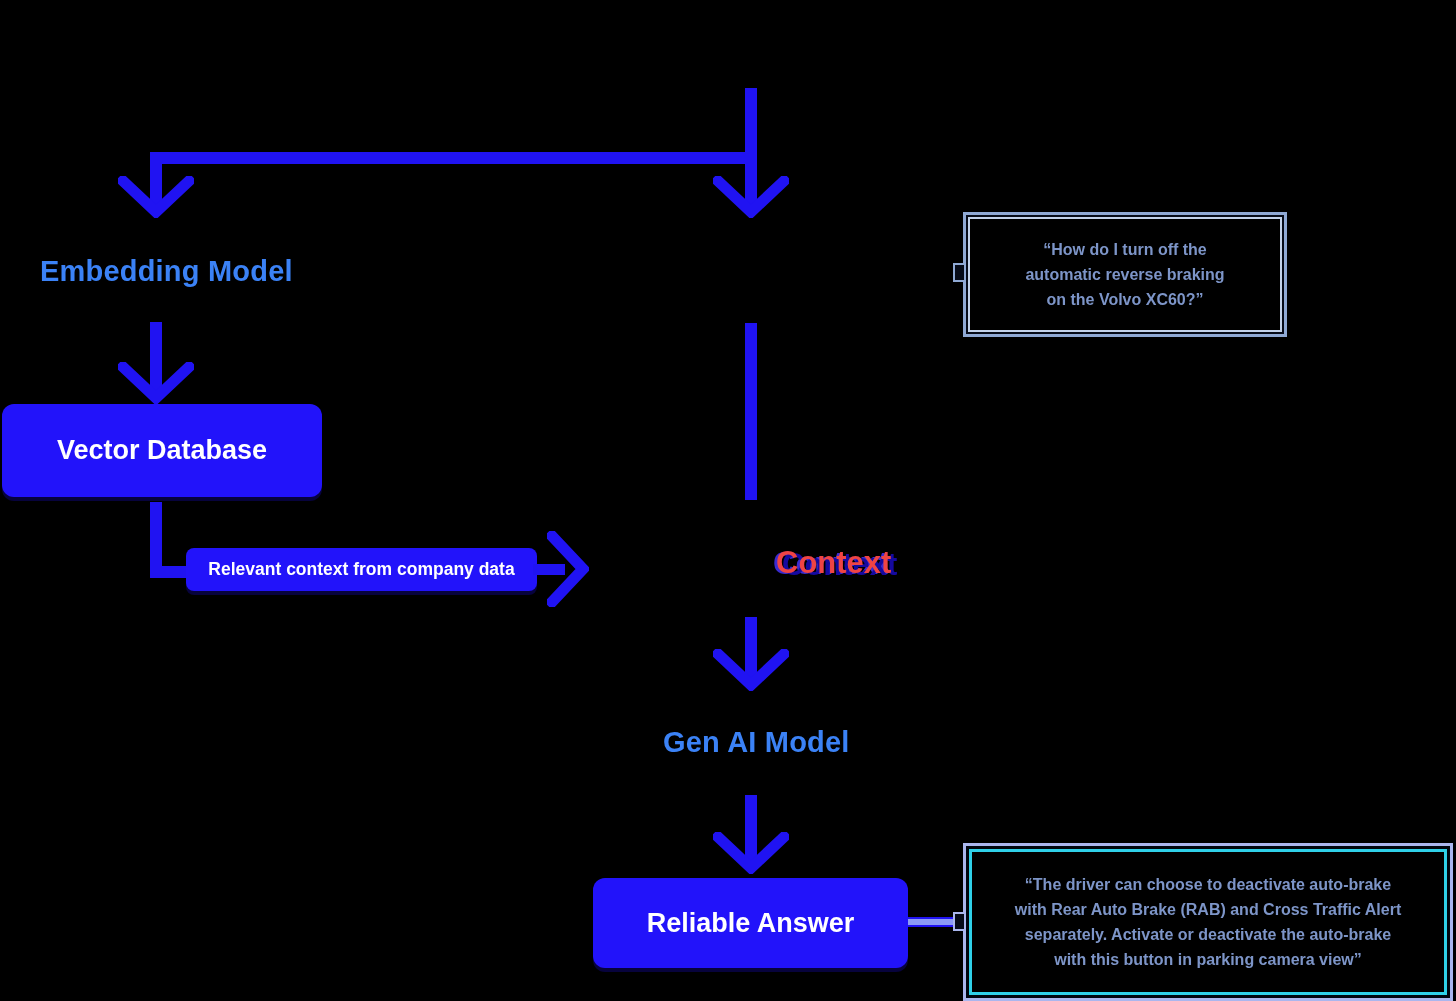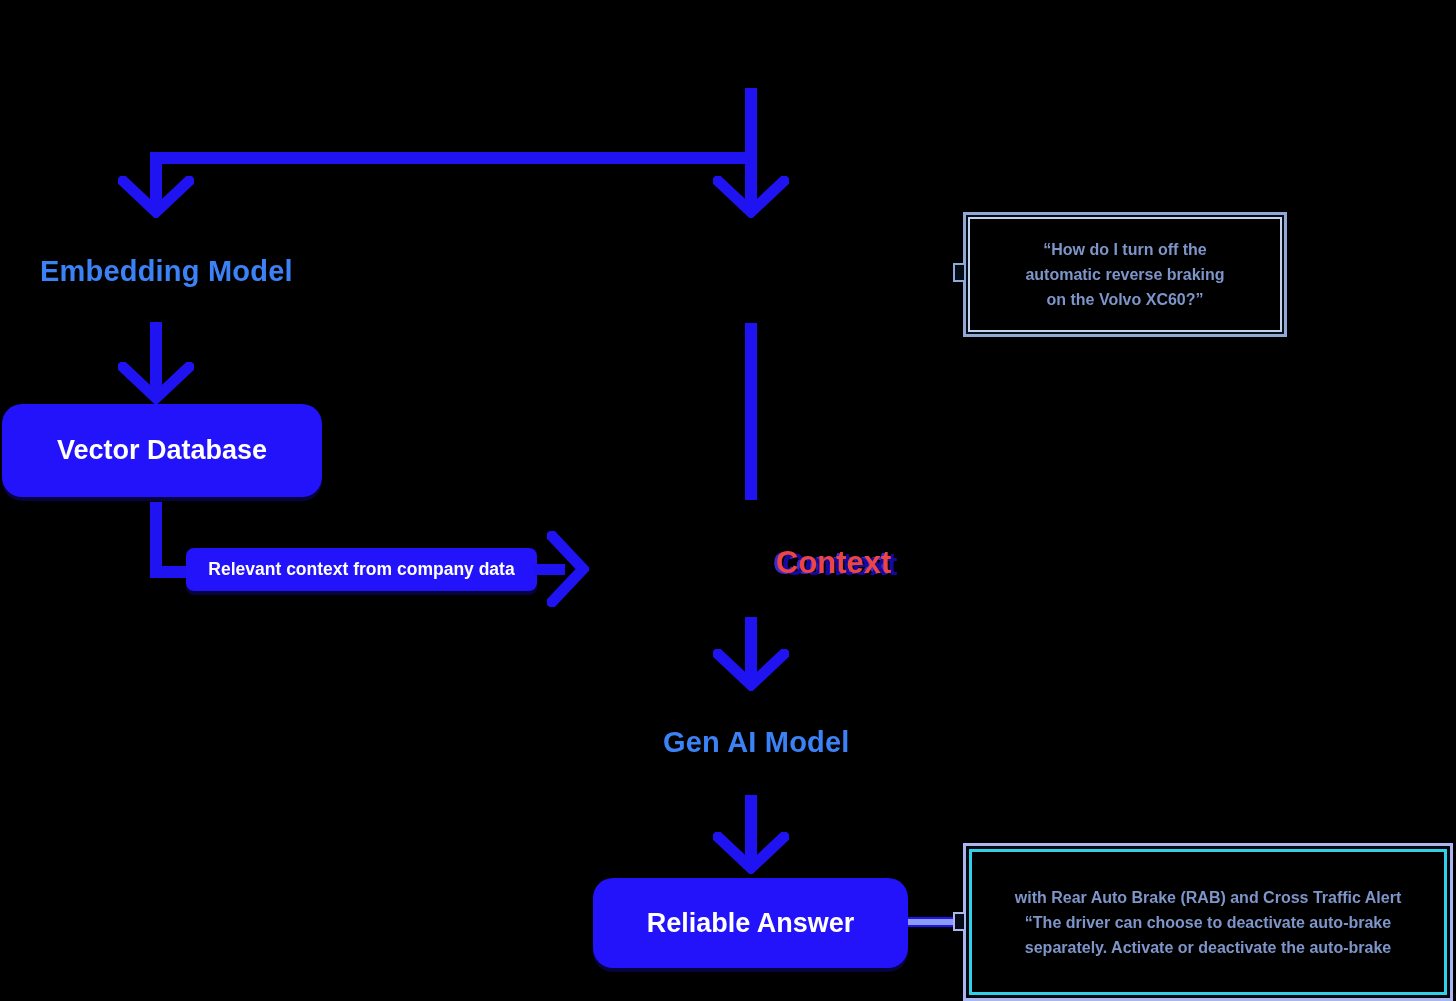--- a/index.html
+++ b/index.html
@@ -9,21 +9,21 @@
     background:#000;
     font-family:"Liberation Sans", sans-serif;
     overflow:hidden;
   }
   .line{position:absolute;background:#2013f2;}
   .node-label{
     position:absolute;color:#3b82f6;font-weight:bold;
     font-size:29px;letter-spacing:0.2px;white-space:nowrap;
   }
   .blue-box{
-    position:absolute;background:#2213fa;border-radius:20px;
+    position:absolute;background:#2213fa;border-radius:12px;
     display:flex;align-items:center;justify-content:center;
     color:#ffffff;font-weight:bold;
     box-shadow:0 4px 0 rgba(12,5,102,0.6);
   }
   .context-label{
     position:absolute;color:#ef4444;font-weight:bold;font-size:31px;
     text-shadow:6px 2px 0 #1509a0, -3px 1px 0 #3a2bd0;
     white-space:nowrap;
   }
   .callout{
@@ -114,19 +114,20 @@
   <div class="connector-core" style="left:908px;top:917px;width:57px;height:10px;"></div>
 
   <div class="callout" style="left:963px;top:212px;width:318px;height:119px;">
     <div class="q-line">“How do I turn off the</div>
     <div class="q-line">automatic reverse braking</div>
     <div class="q-line">on the Volvo XC60?”</div>
   </div>
   <div class="notch" style="left:953px;top:263px;"></div>
 
   <div class="callout cyan" style="left:963px;top:843px;width:484px;height:152px;">
+    <div class="q-line">“The driver can choose to deactivate auto-brake</div>
     <div class="q-line">with Rear Auto Brake (RAB) and Cross Traffic Alert</div>
-    <div class="q-line">“The driver can choose to deactivate auto-brake</div>
     <div class="q-line">separately. Activate or deactivate the auto-brake</div>
+    <div class="q-line">with this button in parking camera view”</div>
   </div>
   <div class="notch cyan" style="left:953px;top:912px;"></div>
 
 </div>
 
 </body></html>

